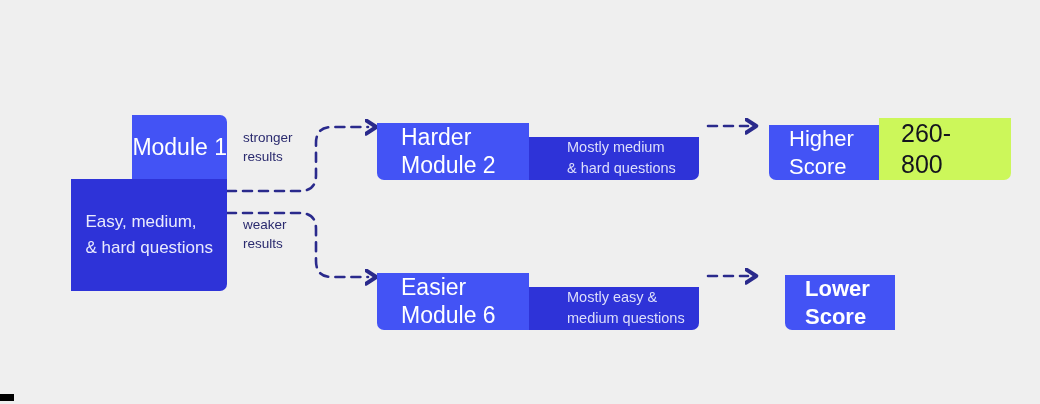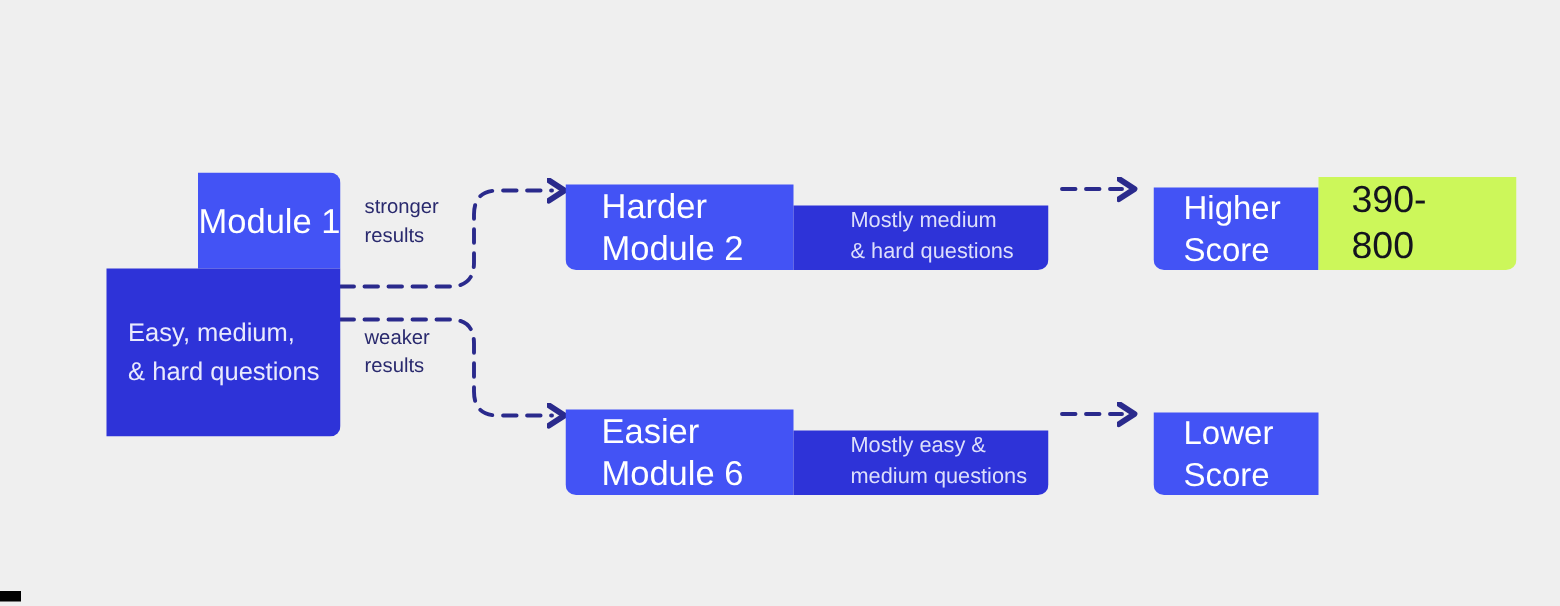--- a/index.html
+++ b/index.html
@@ -42,21 +42,21 @@
     font-size:23px;line-height:1.25;padding-left:24px;box-sizing:border-box;
   }
   .mod2 .desc{
     flex:1;background:#2E33D8;color:#DDDFFB;
     font-size:14.5px;line-height:1.5;padding-left:38px;box-sizing:border-box;
   }
 
   
   .score{width:242px;height:108px;margin-left:12px;}
   #higher{left:757px;top:72px;}
-  #lower{left:757px;top:222px;}
+  #lower{left:773px;top:222px;font-weight:bold;}
   .score .label{
     width:110px;background:#4353F5;color:#fff;
     font-size:22px;line-height:1.25;padding-left:20px;box-sizing:border-box;
   }
   .score .range{
     flex:1;color:#14141E;font-size:25px;line-height:1.25;
     padding-left:22px;box-sizing:border-box;
   }
   #higher .range{background:#CCF75A;}
   #lower .range{background:#FFCB1F;}
@@ -114,21 +114,21 @@
   <div class="node mod2" id="easier">
     <div class="panel title" style="white-space: pre-line;">Easier
 Module 6</div>
     <div class="panel desc" style="white-space: pre-line;">Mostly easy &amp;
 medium questions</div>
   </div>
 
   <div class="node score" id="higher">
     <div class="panel label" style="white-space: pre-line;">Higher
 Score</div>
-    <div class="panel range" style="white-space: pre-line;">390-
+    <div class="panel range" style="white-space: pre-line;">260-
 800</div>
   </div>
 
   <div class="node score" id="lower">
     <div class="panel label" style="white-space: pre-line;">Lower
 Score</div>
   </div>
 
   <div id="corner-mark"></div>
 </div>

